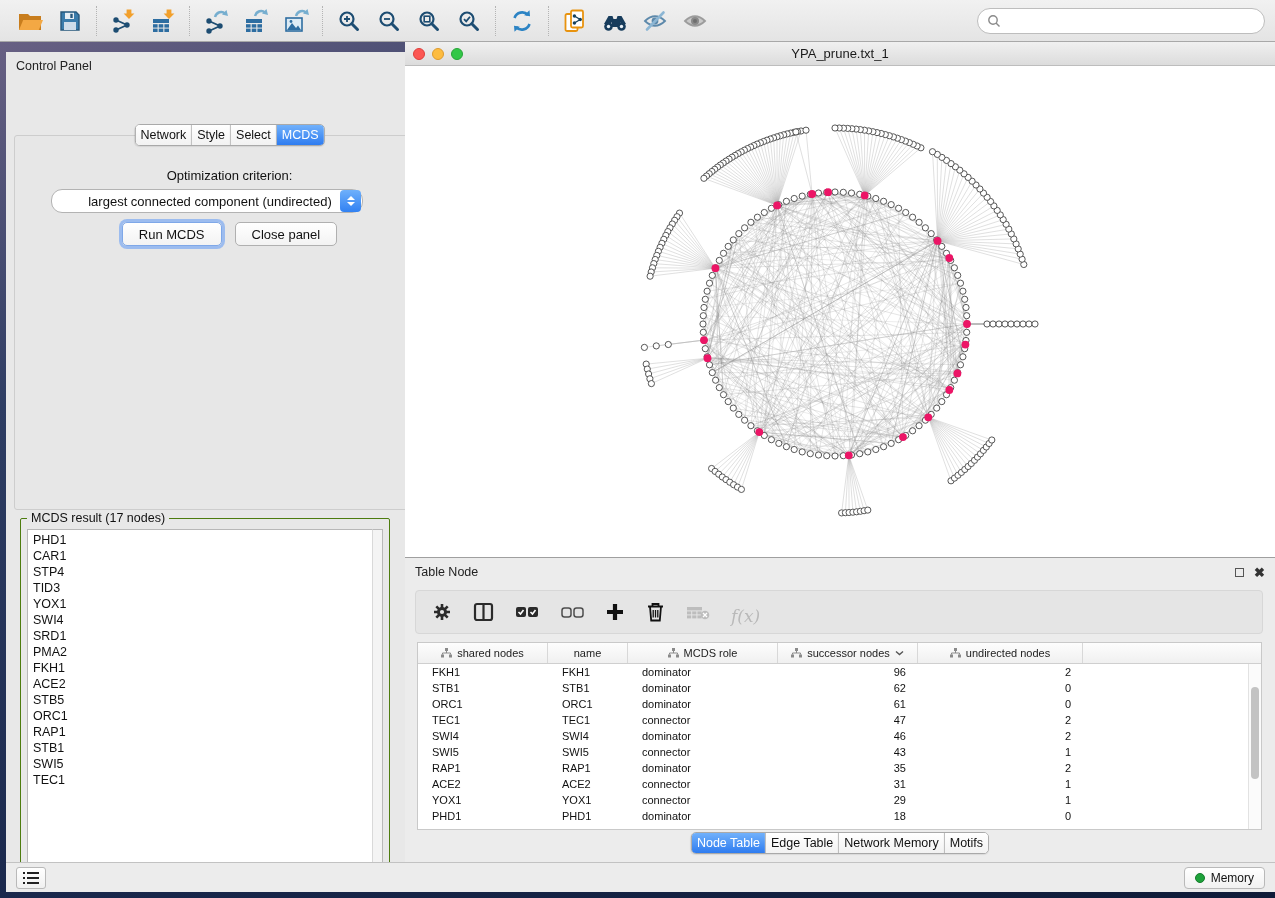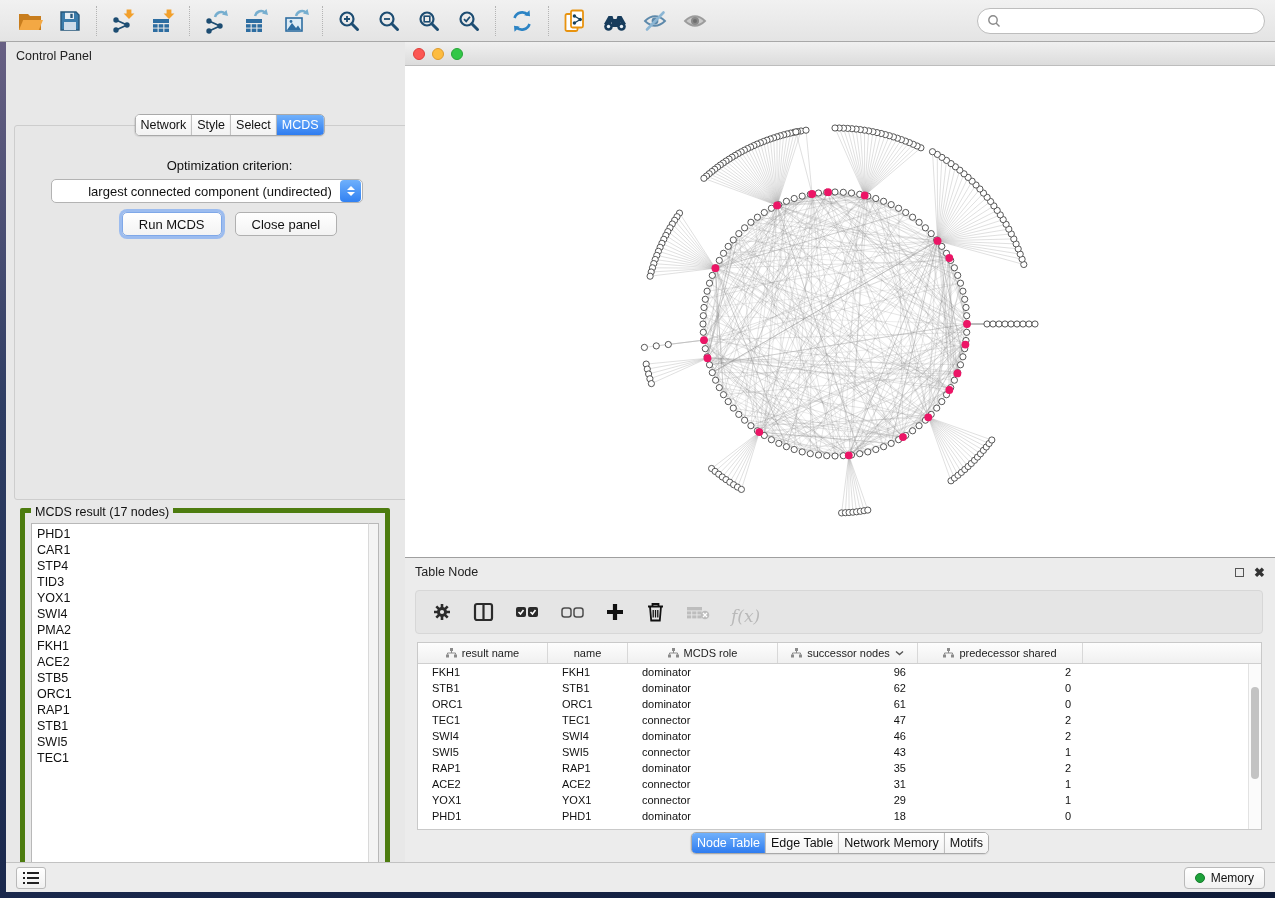--- a/index.html
+++ b/index.html
@@ -11,57 +11,57 @@
   .toolbar { position:absolute; left:0; top:0; width:1275px; height:42px;
     background:linear-gradient(#f1f1f1,#e4e4e4); border-bottom:1px solid #a8a8a8;
     display:flex; align-items:center; padding:0 10px; }
   .tbtn { width:40px; height:34px; display:flex; align-items:center; justify-content:center; border-radius:4px; }
   .tsep { width:1px; height:30px; margin:0 6px; border-left:1px dotted #b4b4b4; }
   .toolbar-search { margin-left:auto; width:288px; height:26px; background:#fff;
     border:1px solid #bdbdbd; border-radius:13px; display:flex; align-items:center; padding:0 9px; gap:5px; }
   .toolbar-search input { border:none; outline:none; flex:1; font-size:12px; background:transparent; }
 
   
-  .control-panel { position:absolute; left:6px; top:42px; width:448px; height:820px;
+  .control-panel { position:absolute; left:6px; top:52px; width:448px; height:820px;
     background:#e8e8e8; border-right:1px solid #adadad; }
   .panel-header { height:28px; display:flex; align-items:center; padding:0 10px;
     font-size:12.5px; color:#222; }
   .panel-header .ph-icons { margin-left:auto; display:flex; gap:10px; align-items:center; color:#444; }
   .float-glyph { width:9px; height:9px; border:1.5px solid #555; display:inline-block; }
   .close-glyph { font-size:13px; font-weight:bold; color:#333; line-height:9px; }
 
   .seg-tabs { position:absolute; display:inline-flex; z-index:3;
     border:1px solid #a9a9a9; border-radius:5px; overflow:hidden; background:#fff;
     box-shadow:0 1px 1px rgba(0,0,0,.08); }
   .seg { padding:3px 5px; font-size:12.5px; color:#111; background:linear-gradient(#ffffff,#f2f2f2);
     border-right:1px solid #b5b5b5; white-space:nowrap; }
   .seg:last-child { border-right:none; }
   .seg.sel { background:linear-gradient(#71b1fb,#2e7cf0); color:#fff; }
   #control-tabs { top:72px; left:50%; transform:translateX(-50%); }
 
   .cp-content { position:absolute; left:8px; right:8px; top:83px; height:375px;
     background:#e7e7e7; border:1px solid #cdcdcd; border-radius:3px; }
   .opt-label { position:absolute; top:32px; width:100%; text-align:center; font-size:13px; color:#111; }
   .opt-select { position:absolute; top:53px; left:36px; width:312px; height:24px; background:#fff;
-    border:1px solid #b3b3b3; border-radius:5px; display:flex; align-items:center;
+    border:1px solid #b3b3b3; border-radius:11px; display:flex; align-items:center;
     font-size:13px; color:#111;padding-left:20px; }
   .opt-select .sel-text { flex:1; text-align:center; padding-left:8px; }
   .opt-stepper { width:21px; height:22px; margin-right:1px; border-radius:4px;
     background:linear-gradient(#6fb0fb,#3181f2); display:flex; flex-direction:column;
     align-items:center; justify-content:center; gap:2px; }
   .chev-up { width:0; height:0; border-left:4px solid transparent; border-right:4px solid transparent; border-bottom:4px solid #fff; }
   .chev-dn { width:0; height:0; border-left:4px solid transparent; border-right:4px solid transparent; border-top:4px solid #fff; }
   .btn-row { position:absolute; top:86px; width:100%; display:flex; justify-content:center; gap:13px; }
   .pushbtn { height:24px; padding:0 16px; font-size:13px; color:#111;
     background:linear-gradient(#ffffff,#f3f3f3); border:1px solid #b0b0b0; border-radius:5px;
     font-family:"Liberation Sans", sans-serif; }
   .pushbtn.focus-ring { box-shadow:0 0 0 3px rgba(107,160,245,.6); border-color:#7fa8e8; }
 
   .group-box { position:absolute; left:14px; top:466px; width:370px; height:372px;
-    border:5px solid #4d7c0f; border-radius:2px; }
+    border:1px solid #4d7c0f; border-radius:2px; }
   .group-title { position:absolute; top:-8px; left:6px; background:#e8e8e8; padding:0 4px;
     font-size:12.5px; color:#111; }
   .result-list { position:absolute; left:6px; top:10px; right:17px; bottom:6px;
     background:#fff; border:1px solid #b8b8b8; border-right:none; overflow:hidden;
     font-size:12.5px; line-height:16px; color:#111; padding:2px 0 0 5px; }
   .list-sb { position:absolute; top:10px; right:6px; bottom:6px; width:11px;
     background:#f4f4f4; border:1px solid #b8b8b8; border-left:1px solid #d9d9d9; }
 
   
   .network-panel { position:absolute; left:405px; top:42px; width:870px; height:516px;
@@ -312,39 +312,41 @@
   </div>
   <div class="group-box">
     <span class="group-title">MCDS result (17 nodes)</span>
     <div class="result-list">
         <div>PHD1</div>
         <div>CAR1</div>
         <div>STP4</div>
         <div>TID3</div>
         <div>YOX1</div>
         <div>SWI4</div>
+        <div>SRD1</div>
         <div>PMA2</div>
         <div>FKH1</div>
         <div>ACE2</div>
         <div>STB5</div>
         <div>ORC1</div>
         <div>RAP1</div>
         <div>STB1</div>
         <div>SWI5</div>
         <div>TEC1</div>
       </div>
     <div class="list-sb"></div>
   </div>
 </div>
 
 <div class="network-panel">
   <div class="net-titlebar">
     <span class="tl red"></span>
     <span class="tl yellow"></span>
     <span class="tl green"></span>
+    <span class="net-title">YPA_prune.txt_1</span>
   </div>
   <svg id="netsvg" width="868" height="491" viewBox="0 0 868 491">
       <g>
         <line x1="372.1" y1="139.4" x2="478.6" y2="380.7" stroke="#8c8c8c" stroke-opacity="0.32" stroke-width="0.7"></line>
         <line x1="372.1" y1="139.4" x2="323.2" y2="180.4" stroke="#8c8c8c" stroke-opacity="0.32" stroke-width="0.7"></line>
         <line x1="372.1" y1="139.4" x2="318.5" y2="328.7" stroke="#8c8c8c" stroke-opacity="0.32" stroke-width="0.7"></line>
         <line x1="372.1" y1="139.4" x2="545.7" y2="194.4" stroke="#8c8c8c" stroke-opacity="0.32" stroke-width="0.7"></line>
         <line x1="372.1" y1="139.4" x2="413.5" y2="389.0" stroke="#8c8c8c" stroke-opacity="0.32" stroke-width="0.7"></line>
         <line x1="372.1" y1="139.4" x2="561.0" y2="274.5" stroke="#8c8c8c" stroke-opacity="0.32" stroke-width="0.7"></line>
         <line x1="372.1" y1="139.4" x2="339.6" y2="354.2" stroke="#8c8c8c" stroke-opacity="0.32" stroke-width="0.7"></line>
@@ -1227,21 +1229,21 @@
     <div class="tbl-head" id="tbl-head">
         <div class="th" style="width: 130px;">
           <svg width="11" height="10" viewBox="0 0 11 10">
             <g fill="#8a8a8a">
               <rect x="4" y="0" width="3" height="3"></rect>
               <rect x="0" y="6.5" width="3" height="3"></rect>
               <rect x="8" y="6.5" width="3" height="3"></rect>
             </g>
             <path d="M5.5 3v2M1.5 6.5V5h8v1.5" stroke="#8a8a8a" fill="none"></path>
           </svg>
-          <span>result name</span>
+          <span>shared nodes</span>
         </div>
         <div class="th" style="width: 80px;">
           <span>name</span>
         </div>
         <div class="th" style="width: 150px;">
           <svg width="11" height="10" viewBox="0 0 11 10">
             <g fill="#8a8a8a">
               <rect x="4" y="0" width="3" height="3"></rect>
               <rect x="0" y="6.5" width="3" height="3"></rect>
               <rect x="8" y="6.5" width="3" height="3"></rect>
@@ -1266,21 +1268,21 @@
         </div>
         <div class="th" style="width: 165px;">
           <svg width="11" height="10" viewBox="0 0 11 10">
             <g fill="#8a8a8a">
               <rect x="4" y="0" width="3" height="3"></rect>
               <rect x="0" y="6.5" width="3" height="3"></rect>
               <rect x="8" y="6.5" width="3" height="3"></rect>
             </g>
             <path d="M5.5 3v2M1.5 6.5V5h8v1.5" stroke="#8a8a8a" fill="none"></path>
           </svg>
-          <span>predecessor shared</span>
+          <span>undirected nodes</span>
         </div>
         <div class="th" style="flex: 1 1 0%; border-right: none;"></div>
       </div>
     <div class="tbl-body" id="tbl-body">
         <div class="trow">
           <div class="td " style="width: 130px;">FKH1</div>
           <div class="td " style="width: 80px;">FKH1</div>
           <div class="td " style="width: 150px;">dominator</div>
           <div class="td num" style="width: 140px;">96</div>
           <div class="td num" style="width: 165px;">2</div>

